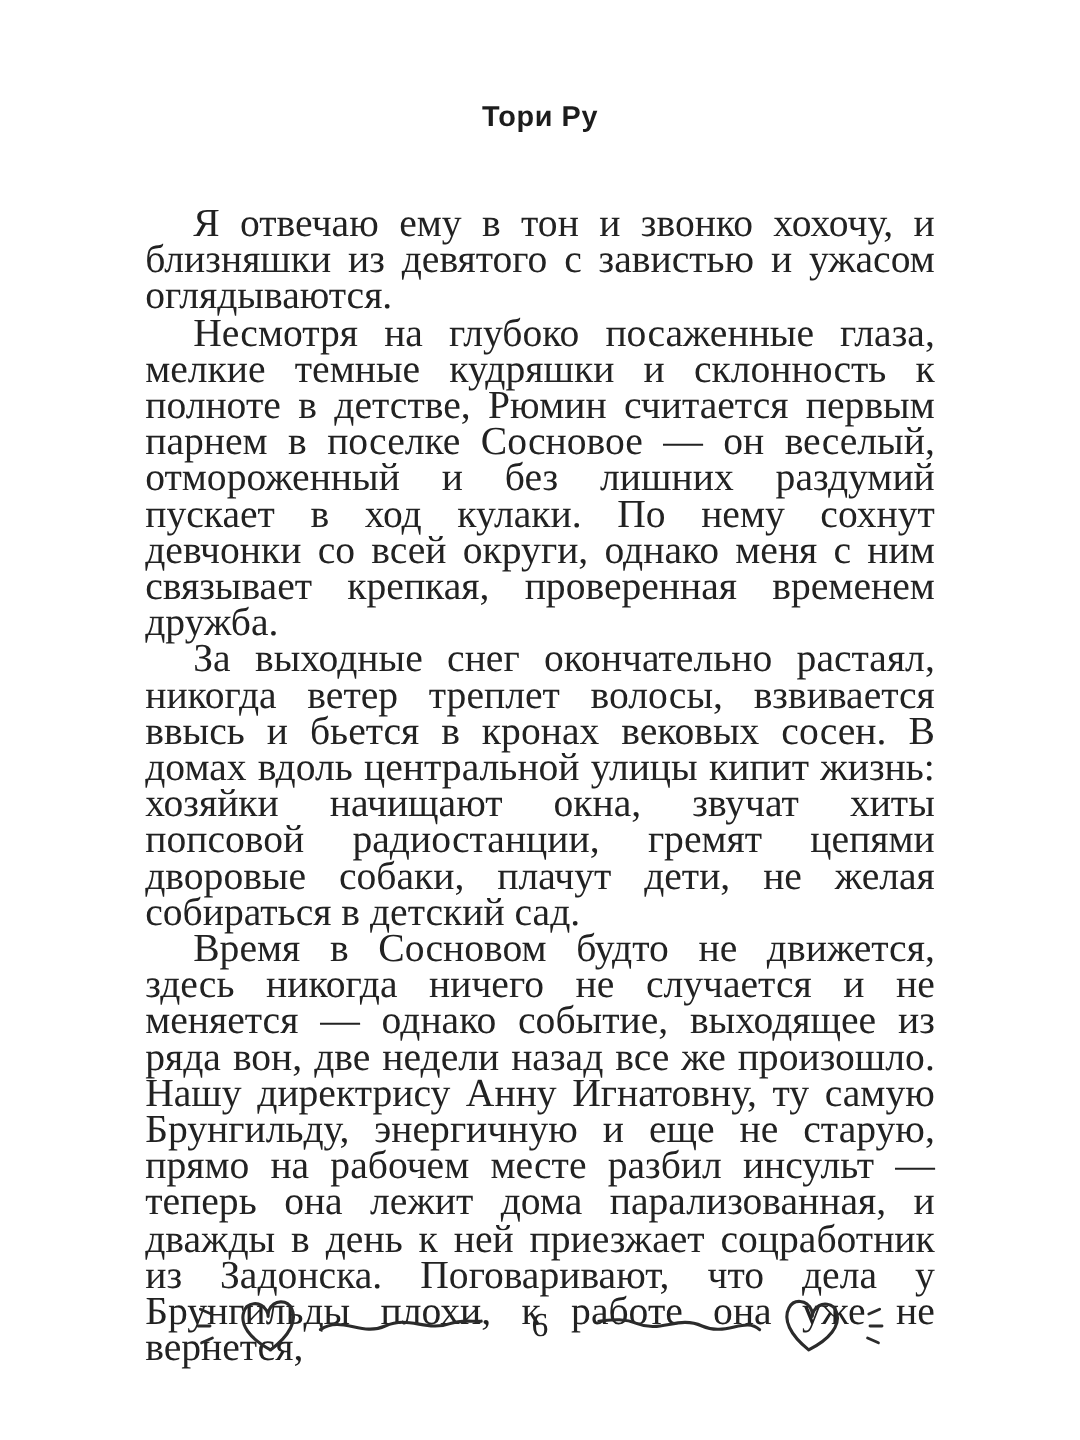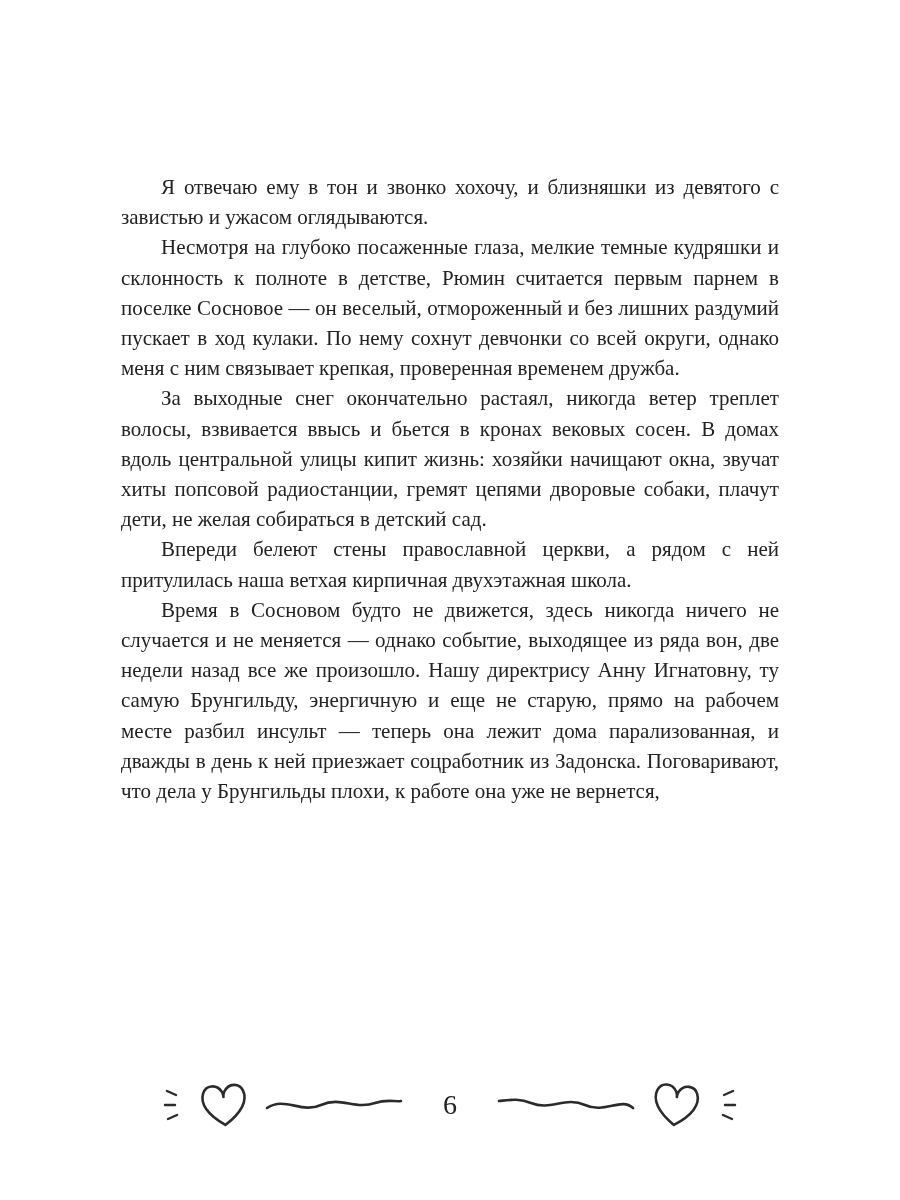--- a/index.html
+++ b/index.html
@@ -25,21 +25,21 @@
     font-size: 24px;
     letter-spacing: 0.5px;
     color: #1c1c1c;
   }
   .body-text {
     position: absolute;
     top: 172px;
     left: 121px;
     width: 658px;
     font-family: "Liberation Serif", serif;
-    font-size: 21px;
+    font-size: 33px;
     line-height: 30.2px;
     color: #222222;
     text-align: justify;
   }
   .body-text p {
     margin: 0;
     text-indent: 40px;
   }
   .footer {
     position: absolute;
@@ -65,26 +65,26 @@
     line-height: 0;
   }
   .heart-left { transform: rotate(-4deg); }
   .heart-right { transform: rotate(6deg); }
 </style>
 </head>
 <body>
 
 <div class="page">
 
+  <div class="author-header">Тори Ру</div>
 
   <div class="body-text">
     <p>Я отвечаю ему в тон и звонко хохочу, и близняшки из девятого с завистью и ужасом оглядываются.</p>
     <p>Несмотря на глубоко посаженные глаза, мелкие темные кудряшки и склонность к полноте в детстве, Рюмин считается первым парнем в поселке Сосновое — он веселый, отмороженный и без лишних раздумий пускает в ход кулаки. По нему сохнут девчонки со всей округи, однако меня с ним связывает крепкая, проверенная временем дружба.</p>
     <p>За выходные снег окончательно растаял, никогда ветер треплет волосы, взвивается ввысь и бьется в кронах вековых сосен. В домах вдоль центральной улицы кипит жизнь: хозяйки начищают окна, звучат хиты попсовой радиостанции, гремят цепями дворовые собаки, плачут дети, не желая собираться в детский сад.</p>
-    <p>Впереди белеют стены православной церкви, а рядом с ней притулилась наша ветхая кирпичная двухэтажная школа.</p>
     <p>Время в Сосновом будто не движется, здесь никогда ничего не случается и не меняется — однако событие, выходящее из ряда вон, две недели назад все же произошло. Нашу директрису Анну Игнатовну, ту самую Брунгильду, энергичную и еще не старую, прямо на рабочем месте разбил инсульт — теперь она лежит дома парализованная, и дважды в день к ней приезжает соцработник из Задонска. Поговаривают, что дела у Брунгильды плохи, к работе она уже не вернется,</p>
   </div>
 
   <div class="footer">
 
     <span class="deco">
       <svg width="22" height="40" viewBox="0 0 22 40">
         <g stroke="#2b2b2b" stroke-width="2.4" stroke-linecap="round" fill="none">
           <line x1="4" y1="6" x2="13" y2="10"></line>
           <line x1="2" y1="20" x2="12" y2="20"></line>

